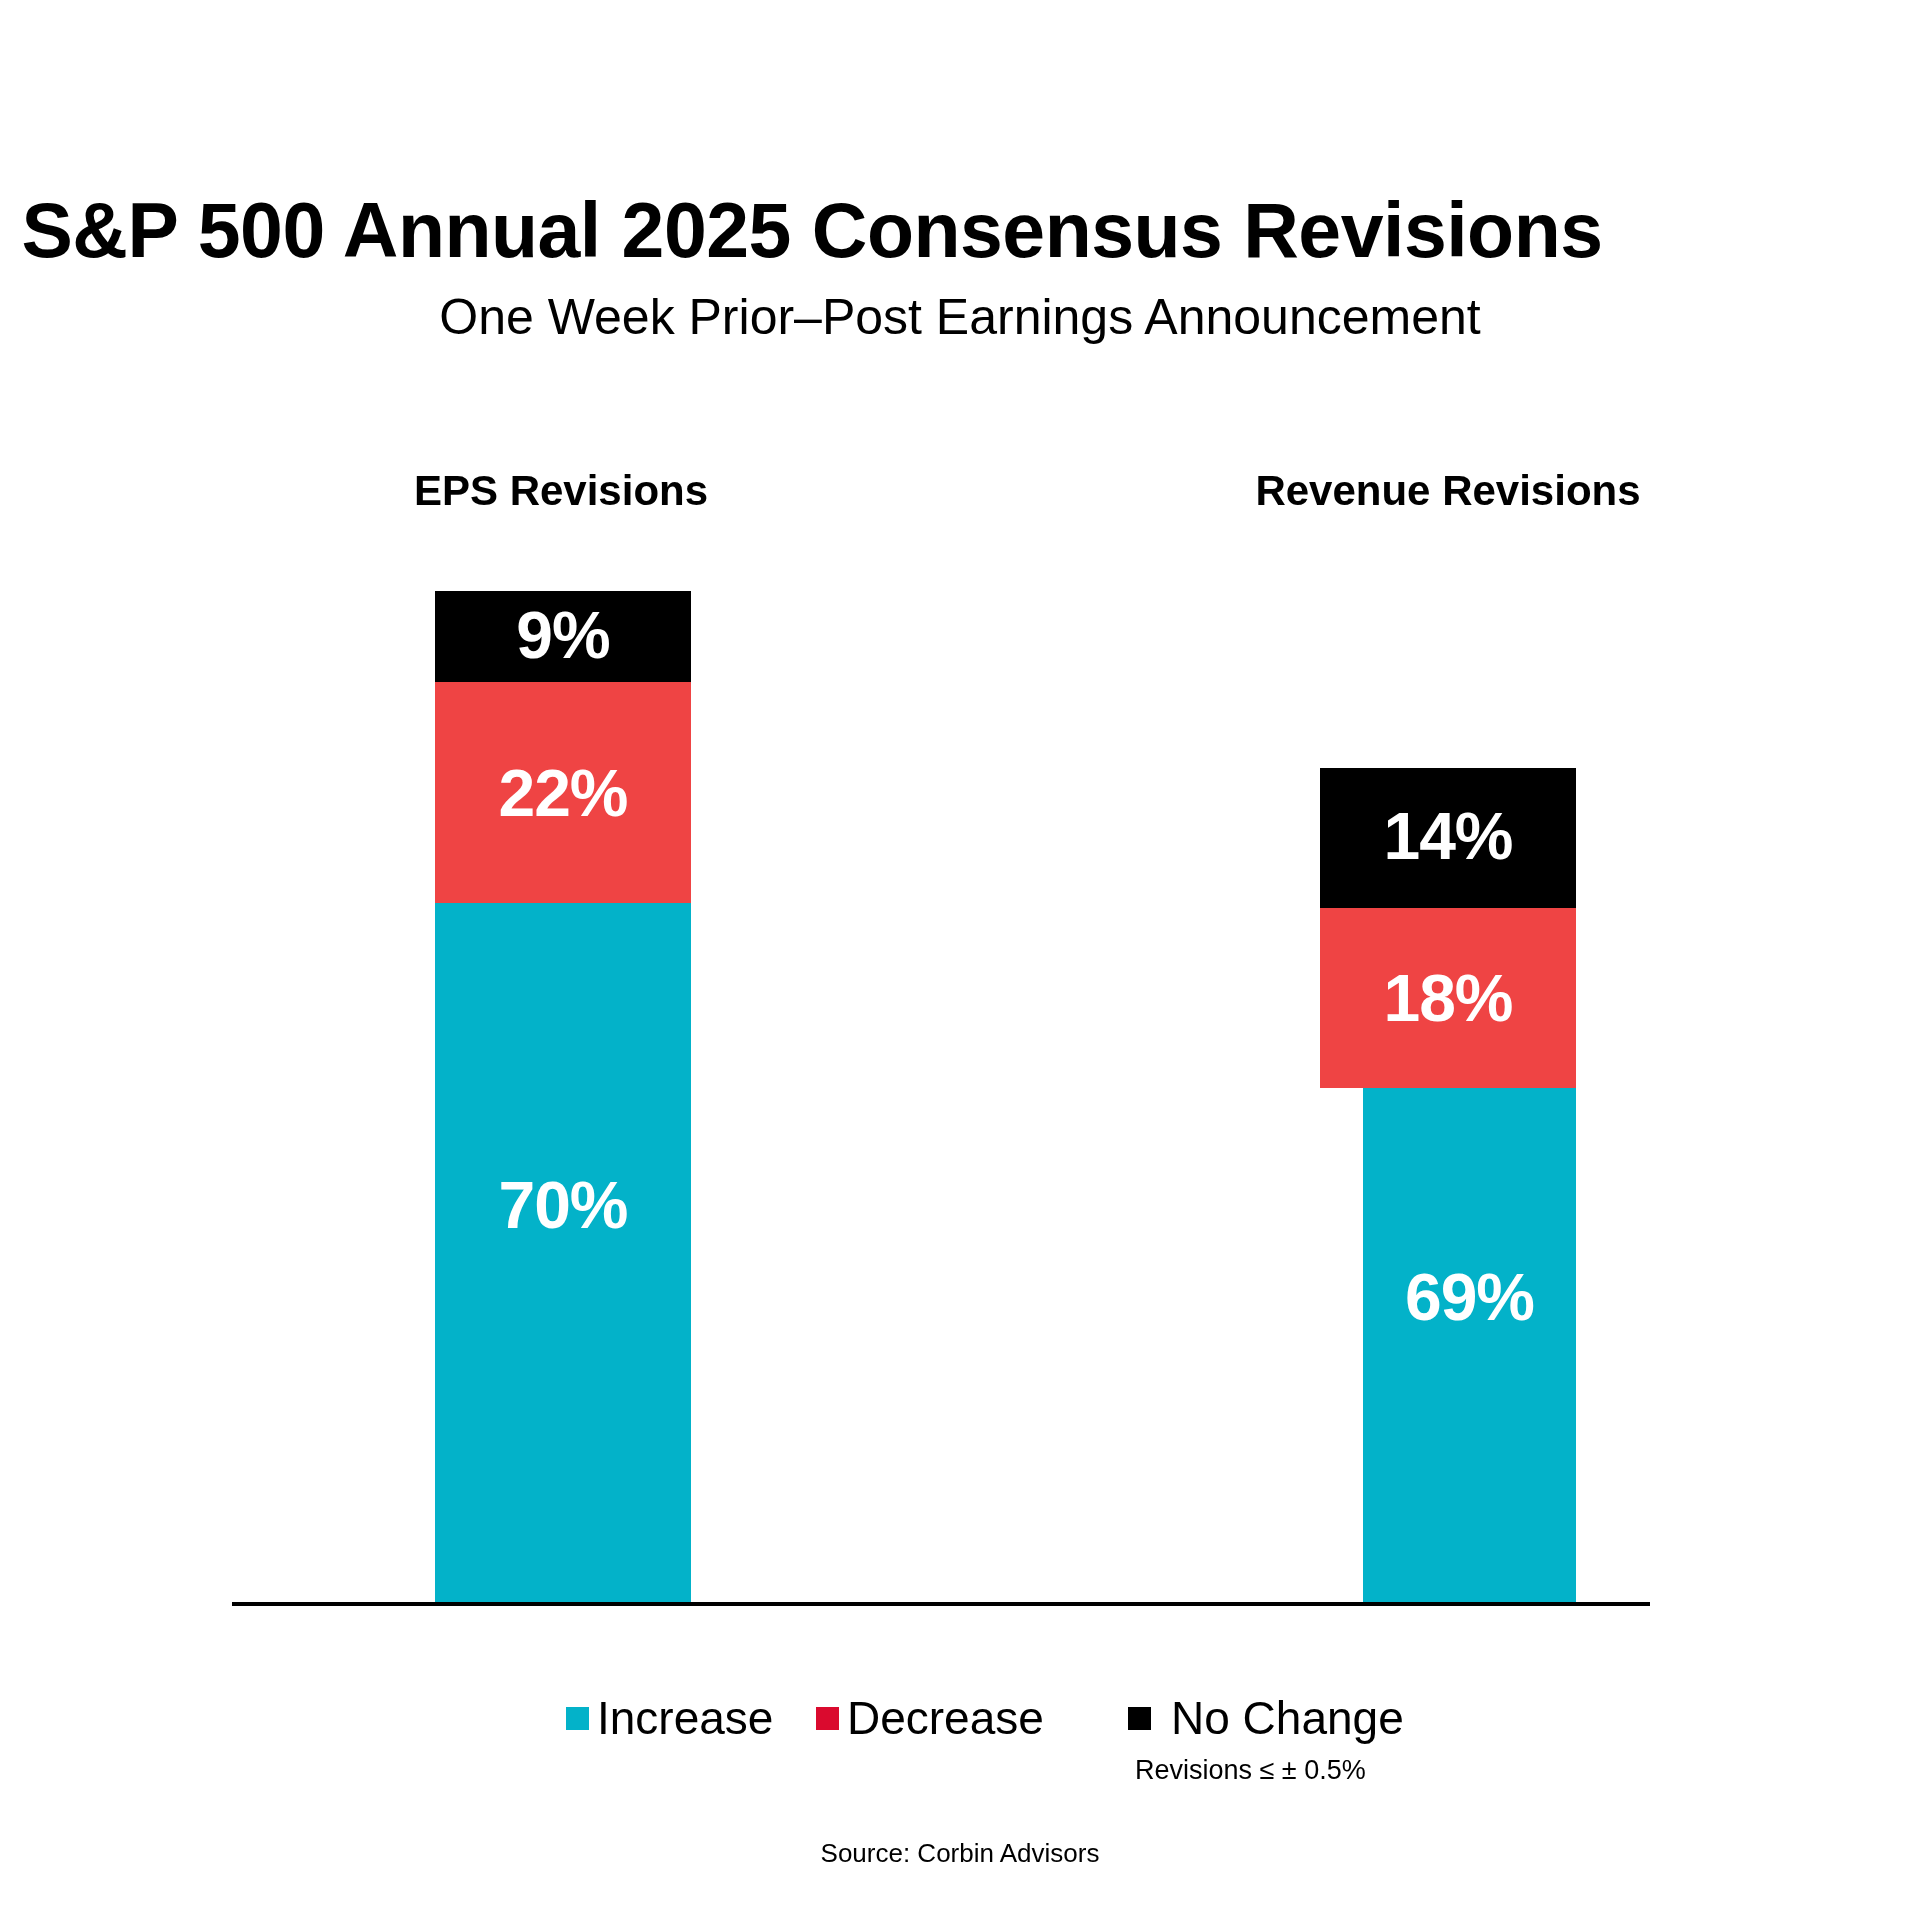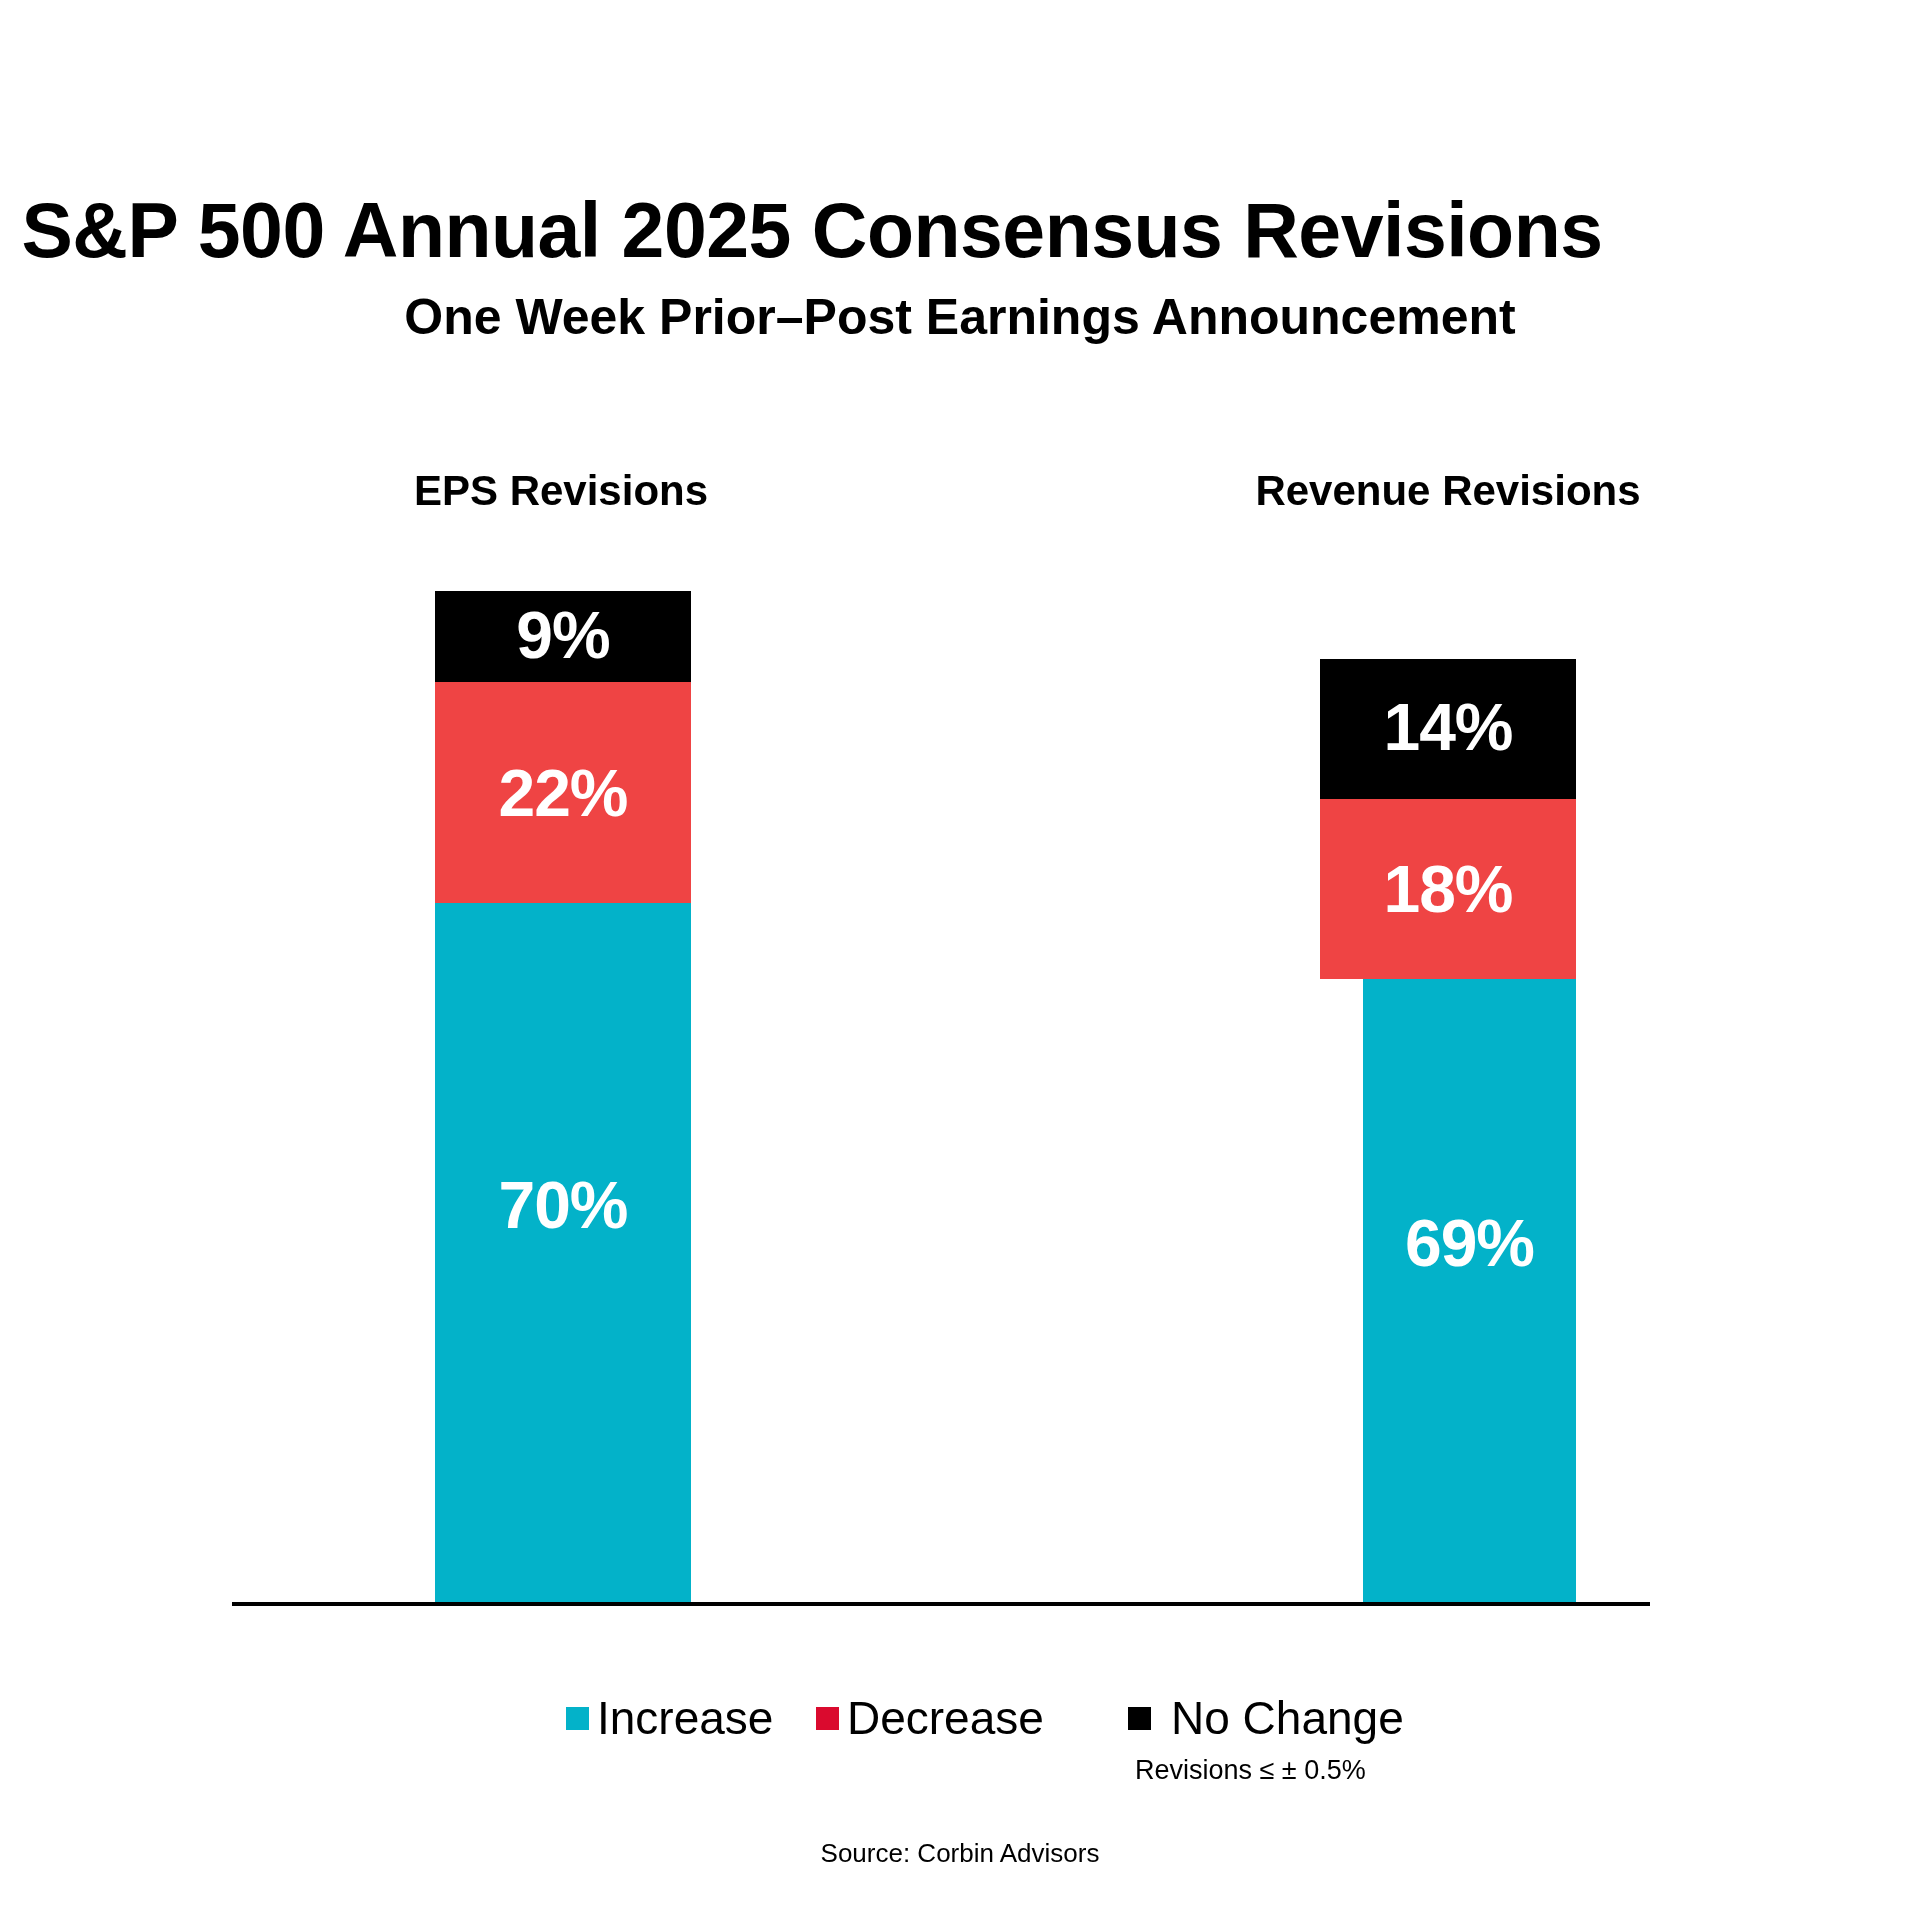--- a/index.html
+++ b/index.html
@@ -33,21 +33,21 @@
     line-height: 1;
     white-space: nowrap;
   }
   #subtitle {
     position: absolute;
     left: 0;
     top: 292px;
     width: 1920px;
     text-align: center;
     font-size: 50px;
-    font-weight: 700;
+    font-weight: 400;
     line-height: 1;
     white-space: nowrap;
   }
 
   
   .panel-header {
     position: absolute;
     top: 470px;
     font-size: 42px;
     font-weight: 700;
@@ -195,21 +195,21 @@
       </div>
     </div>
 
     <div id="bar-revenue" class="bar">
       <div class="seg seg-nochange" style="height:140px;">
         <span class="seg-label">14%</span>
       </div>
       <div class="seg seg-decrease" style="height:180px;">
         <span class="seg-label">18%</span>
       </div>
-      <div class="seg seg-increase" style="height:623px;margin-left:43px;">
+      <div class="seg seg-increase" style="height:514px;margin-left:43px;">
         <span class="seg-label">69%</span>
       </div>
     </div>
 
   </div>
 
   <div id="legend">
 
     <div id="legend-increase" class="legend-item">
       <span class="legend-swatch sw-increase"></span>

